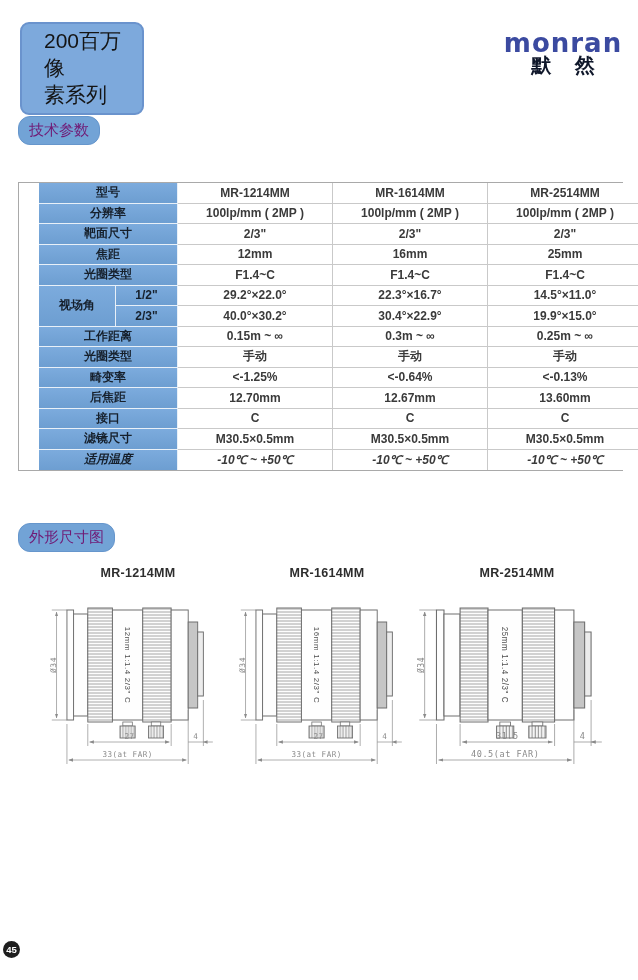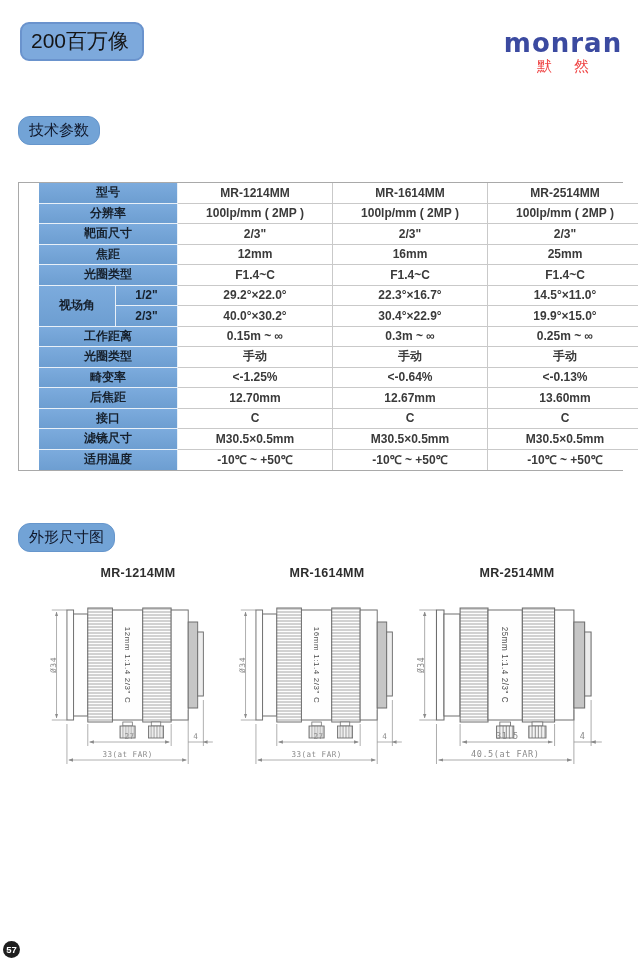--- a/index.html
+++ b/index.html
@@ -10,46 +10,46 @@
     font-family:"Liberation Sans", sans-serif;
     overflow:hidden;
   }
 
   
   .series-box {
     position:absolute; left:20px; top:22px; width:124px;
     background:#7da9dc;
     border:2px solid #6a93cd;
     border-radius:9px;
-    padding:3px 9px 5px 9px;
+    padding:3px 9px 5px 22px;
     font-size:21px; line-height:27px;
     color:#141414; font-weight:500;
   }
   .logo {
     position:absolute; top:5px; right:7px; width:136px; text-align:center;margin-top:24px;
   }
   .logo-main {
     font-family:"DejaVu Sans", sans-serif;
     font-size:26px; font-weight:800; letter-spacing:1px;
     color:#3b4aa0; line-height:28px; transform:scaleY(1.05);
   }
   .logo-sub {
-    font-size:15px; font-weight:normal; color:#ef4444;
+    font-size:20px; font-weight:bold; color:#0f172a;
     letter-spacing:9px; text-indent:9px; line-height:17px;
   }
 
   
   .section-label {
     position:absolute; left:18px;
     display:inline-block;
     background:#72a3d6;
     border:1px solid #6696cc;
     border-radius:12px;
     padding:4px 10px;
-    font-size:15px; color:#0f172a; font-weight:500;
+    font-size:15px; color:#701a75; font-weight:500;
   }
   #specs-label { top:116px; }
   #dims-label  { top:507px;margin-top:16px; }
 
   
   .table-wrap {
     position:absolute; left:18px; top:182px; width:605px;
     border:1px solid #a9a9a9;
   }
   table { border-spacing:0; table-layout:fixed; width:603px;padding-left:20px; }
@@ -66,21 +66,21 @@
     background:#ffffff;
     overflow:hidden; white-space:nowrap;
   }
   td.hdr {
     background:linear-gradient(#7cabdd,#6d9ed1);
     border-right-color:#e8f0f8;
     border-bottom-color:#e8f0f8;
     color:#16202c;
   }
   tr td:last-child { border-right:none; }
-  tr:last-child td { border-bottom:none; }
+  tr:last-child td { border-bottom:none;font-style:italic; }
 
   
   .drawing {
     position:absolute; top:566px; text-align:center;
   }
   #drawing-0 { left:48px;  width:180px; }
   #drawing-1 { left:237px; width:180px; }
   #drawing-2 { left:415px; width:204px; }
   .drawing-title {
     font-size:12.5px; font-weight:600; color:#2e2e2e;
@@ -107,20 +107,21 @@
     background:#1e1e1e; color:#fff;
     font-size:9.5px; font-weight:bold;
     display:flex; align-items:center; justify-content:center;
   }
 </style>
 </head>
 <body>
 
 <div class="series-box">
   <div>200百万像</div>
+  <div>素系列</div>
 </div>
 
 <div class="logo">
   <div class="logo-main">monran</div>
   <div class="logo-sub">默 然</div>
 </div>
 
 <div id="specs-label" class="section-label">技术参数</div>
 
 <div class="table-wrap">
@@ -338,13 +339,13 @@
     <line x1="164" y1="104" x2="164" y2="150" stroke="#8a8a8a" stroke-width="0.7"></line>
     <line x1="148" y1="146" x2="164" y2="146" stroke="#8a8a8a" stroke-width="0.7"></line>
     <line x1="164" y1="146" x2="174" y2="146" stroke="#8a8a8a" stroke-width="0.7" marker-start="url(#da)"></line>
     <text class="dimtext" x="156" y="143" text-anchor="middle">4</text>
     <line x1="20" y1="128" x2="20" y2="168" stroke="#8a8a8a" stroke-width="0.7"></line>
     <line x1="22" y1="164" x2="146" y2="164" stroke="#8a8a8a" stroke-width="0.7" marker-start="url(#da)" marker-end="url(#da)"></line>
     <text class="dimtext" x="84" y="161" text-anchor="middle">40.5(at FAR)</text>
   </svg>
 </div>
 
-<div class="page-badge">57</div>
+<div class="page-badge">45</div>
 
 </body></html>

